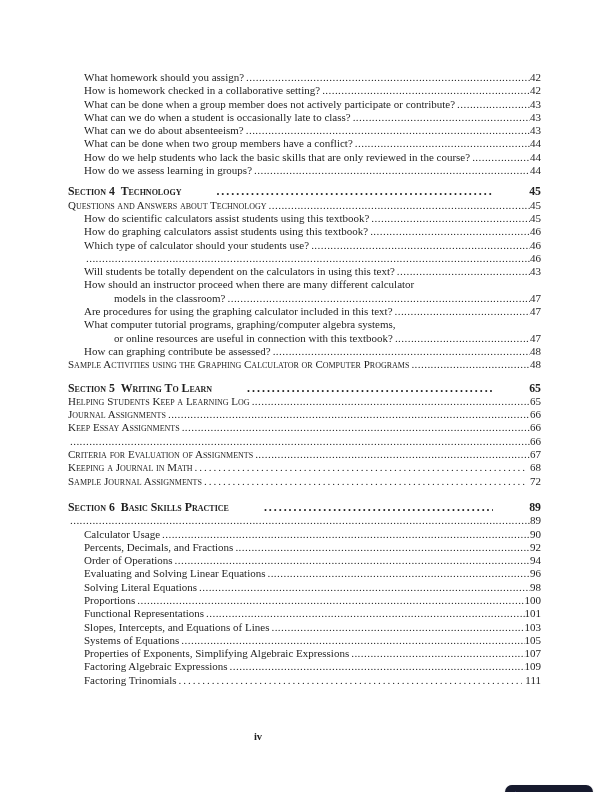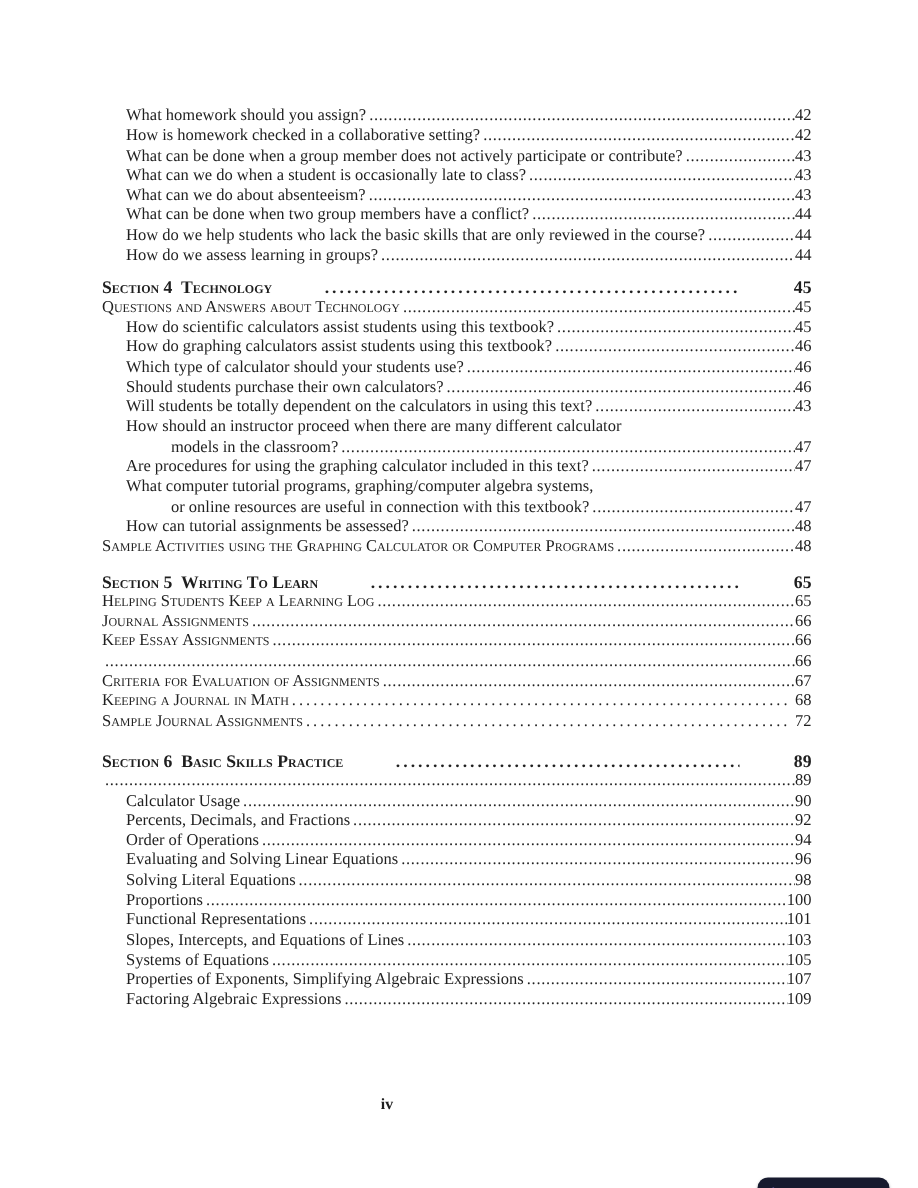--- a/index.html
+++ b/index.html
@@ -122,21 +122,20 @@
         <span class="t">How do graphing calculators assist students using this textbook?</span>
         <span class="dots"></span>
         <span class="p">46</span>
       </div>
       <div class="row lv-q ld-dense">
         <span class="t">Which type of calculator should your students use?</span>
         <span class="dots"></span>
         <span class="p">46</span>
       </div>
       <div class="row lv-q ld-dense">
-        <span class="t">Should students purchase their own calculators?</span>
         <span class="dots"></span>
         <span class="p">46</span>
       </div>
       <div class="row lv-q ld-dense">
         <span class="t">Will students be totally dependent on the calculators in using this text?</span>
         <span class="dots"></span>
         <span class="p">43</span>
       </div>
       <div class="row lv-q ld-none">
         <span class="t">How should an instructor proceed when there are many different calculator</span>
@@ -157,21 +156,21 @@
         <span class="t">What computer tutorial programs, graphing/computer algebra systems,</span>
         
         
       </div>
       <div class="row lv-deep ld-dense">
         <span class="t">or online resources are useful in connection with this textbook?</span>
         <span class="dots"></span>
         <span class="p">47</span>
       </div>
       <div class="row lv-q ld-dense">
-        <span class="t">How can tutorial assignments be assessed?</span>
+        <span class="t">How can graphing contribute be assessed?</span>
         <span class="dots"></span>
         <span class="p">48</span>
       </div>
       <div class="row lv-subhead ld-dense">
         <span class="t">Sample Activities using the Graphing Calculator or Computer Programs</span>
         <span class="dots"></span>
         <span class="p">48</span>
       </div>
       <div class="gap" style="height: 10px;"></div>
       <div class="row lv-section ld-wide">
@@ -270,20 +269,25 @@
       </div>
       <div class="row lv-q ld-dense">
         <span class="t">Properties of Exponents, Simplifying Algebraic Expressions</span>
         <span class="dots"></span>
         <span class="p">107</span>
       </div>
       <div class="row lv-q ld-dense">
         <span class="t">Factoring Algebraic Expressions</span>
         <span class="dots"></span>
         <span class="p">109</span>
+      </div>
+      <div class="row lv-q ld-wide">
+        <span class="t">Factoring Trinomials</span>
+        <span class="dots"></span>
+        <span class="p">111</span>
       </div>
     </main>
 
   <div class="footer">
     <span class="folio">iv</span>
   </div>
 
   <div class="brand">
     <span class="plus">
       <svg width="15" height="15" viewBox="0 0 15 15" aria-hidden="true">

